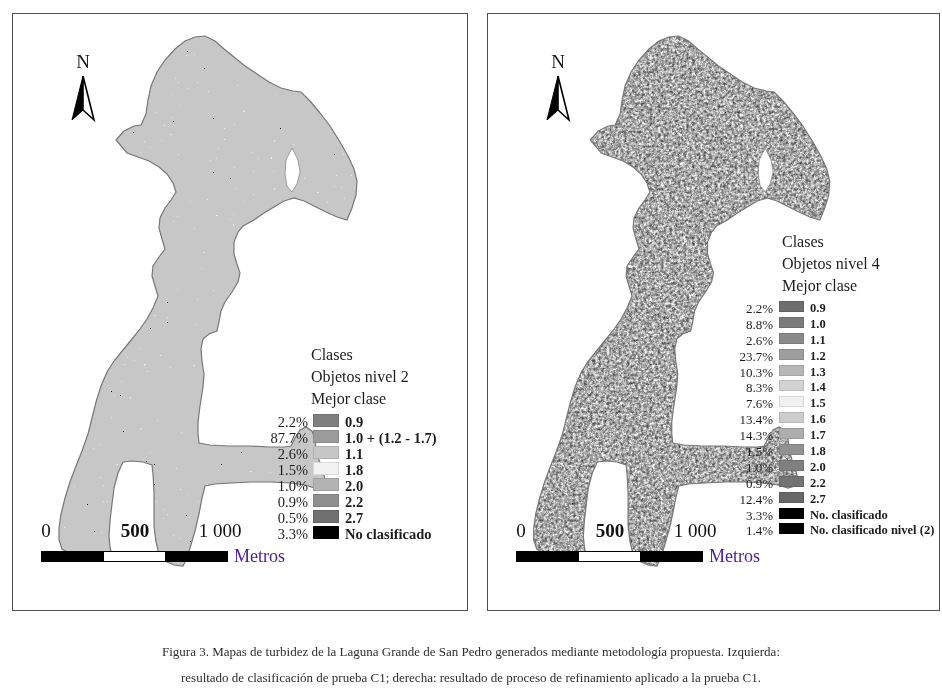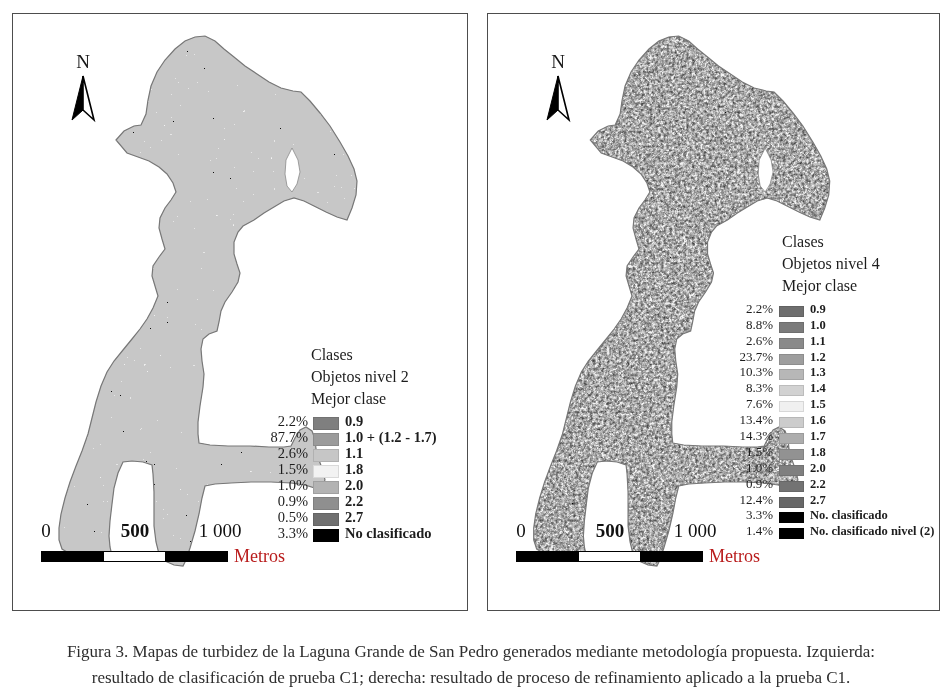--- a/index.html
+++ b/index.html
@@ -14,45 +14,45 @@
   .north-n{font-size:19px;line-height:20px;color:#161616;}
   .north-svg{display:block;width:34px;height:52px;margin:2px auto 0;}
   
   .legend{position:absolute;}
   .legendL{left:245px;top:330px;}
   .legendR{left:237px;top:217px;}
   .lg-title{font-size:16px;line-height:22px;white-space:nowrap;}
   .legendL .lg-title{padding-left:53px;}
   .legendR .lg-title{padding-left:57px;}
   .lg-rows{margin-top:4px;}
-  .lg-row{display:flex;align-items:flex-end;}
+  .lg-row{display:flex;align-items:flex-start;}
   .legendL .lg-row{height:16px;font-size:14.5px;}
   .legendR .lg-row{height:15.9px;font-size:13px;}
   .lg-pct{text-align:right;}
   .legendL .lg-pct{width:50px;}
   .legendR .lg-pct{width:48px;}
   .lg-swatch{display:inline-block;box-shadow:inset 0 0 0 1px rgba(0,0,0,0.10);}
   .legendL .lg-swatch{width:26px;height:13px;margin-left:5px;}
   .legendR .lg-swatch{width:25px;height:11px;margin-left:6px;}
   .lg-label{margin-left:6px;white-space:nowrap;font-weight:bold;}
   .legendR .lg-label{font-size:12.5px;}
   
   .scalebar{position:absolute;left:28px;top:506px;width:280px;}
   .sb-ticks{position:relative;height:24px;font-size:19px;color:#111;}
   .sb-t{position:absolute;transform:translateX(-50%);white-space:nowrap;}
   .sb-t0{left:5px;} .sb-t1{left:94px;font-weight:bold;} .sb-t2{left:179px;}
   .sb-row{display:flex;align-items:center;margin-top:2px;}
   .sb-bar{width:185px;height:9px;border:1px solid #000;display:flex;background:#fff;}
   .sb-bar i{display:block;height:100%;}
   .sb-seg-b{width:33.3%;background:#000;}
   .sb-seg-w{width:33.4%;background:#fff;}
-  .sb-unit{margin-left:6px;font-size:18px;color:#b91c1c;}
+  .sb-unit{margin-left:6px;font-size:18px;color:#4c1d95;}
   
   .caption{position:absolute;left:0;right:0;top:639px;text-align:center;
-           font-size:17px;line-height:26px;color:#2e2e2e;}
+           font-size:13px;line-height:26px;color:#2e2e2e;}
 </style>
 </head>
 <body>
 
 <div class="stage">
 
   <section class="panel" id="panelL">
     <svg class="map" viewBox="0 0 454 596" preserveAspectRatio="none" aria-hidden="true">
       <defs>
         <clipPath id="lakeClipL">

